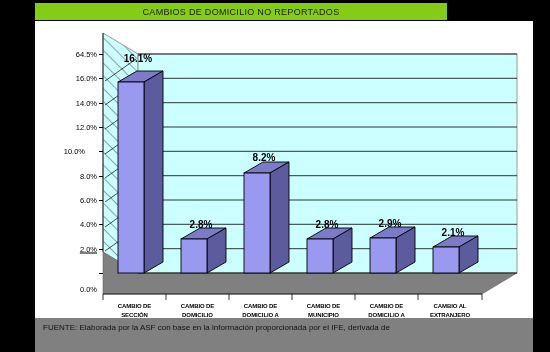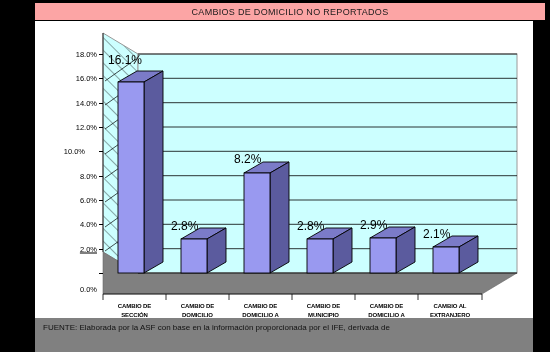--- a/index.html
+++ b/index.html
@@ -19,23 +19,23 @@
     width: 550px;
     height: 352px;
     background: #000000;
   }
 
   
   #title-bar {
     position: absolute;
     left: 35px;
     top: 3px;
-    width: 510px;
+    width: 412px;
     height: 17px;
-    background: #fca5a5;
+    background: #84cc16;
     display: flex;
     align-items: center;
     justify-content: center;
   }
   #title-text {
     font-size: 9px;
     color: #1a1a1a;
     letter-spacing: .3px;
     white-space: nowrap;
     text-align: center;
@@ -105,24 +105,25 @@
     position: absolute;
     font-size: 6px;
     color: #000000;
     text-align: center;
     line-height: 8.5px;
     letter-spacing: -0.1px;
     font-weight: bold;
   }
   .val-label {
     position: absolute;
-    font-size: 12px;
+    font-size: 10px;
     color: #000000;
-    text-align: left;
-    white-space: nowrap;
+    text-align: center;
+    white-space: nowrap;
+    font-weight: bold;
   }
 </style>
 </head>
 <body>
 
 <div id="page">
 
   <div id="title-bar">
     <span id="title-text">CAMBIOS DE DOMICILIO NO REPORTADOS</span>
   </div>
@@ -221,21 +222,21 @@
 
       <div class="axis-label" style="left:20px; top:268px;  transform:translateY(-50%);">0.0%</div>
       <div class="axis-label" style="left:20px; top:227.7px; transform:translateY(-50%);text-decoration:underline;">2.0%</div>
       <div class="axis-label" style="left:20px; top:203.3px; transform:translateY(-50%);">4.0%</div>
       <div class="axis-label" style="left:20px; top:179px;  transform:translateY(-50%);">6.0%</div>
       <div class="axis-label" style="left:20px; top:154.7px; transform:translateY(-50%);">8.0%</div>
       <div class="axis-label" style="left:8px; top:130.3px; transform:translateY(-50%);">10.0%</div>
       <div class="axis-label" style="left:20px; top:106px;  transform:translateY(-50%);">12.0%</div>
       <div class="axis-label" style="left:20px; top:81.7px; transform:translateY(-50%);">14.0%</div>
       <div class="axis-label" style="left:20px; top:57.3px; transform:translateY(-50%);">16.0%</div>
-      <div class="axis-label" style="left:20px; top:33px;  transform:translateY(-50%);">18.0%</div>
+      <div class="axis-label" style="left:20px; top:33px;  transform:translateY(-50%);">64.5%</div>
 
       <div class="tick" style="left:64px; top:252px;"></div>
       <div class="tick" style="left:64px; top:227.7px;"></div>
       <div class="tick" style="left:64px; top:203.3px;"></div>
       <div class="tick" style="left:64px; top:179px;"></div>
       <div class="tick" style="left:64px; top:154.7px;"></div>
       <div class="tick" style="left:64px; top:130.3px;"></div>
       <div class="tick" style="left:64px; top:106px;"></div>
       <div class="tick" style="left:64px; top:81.7px;"></div>
       <div class="tick" style="left:64px; top:57.3px;"></div>

